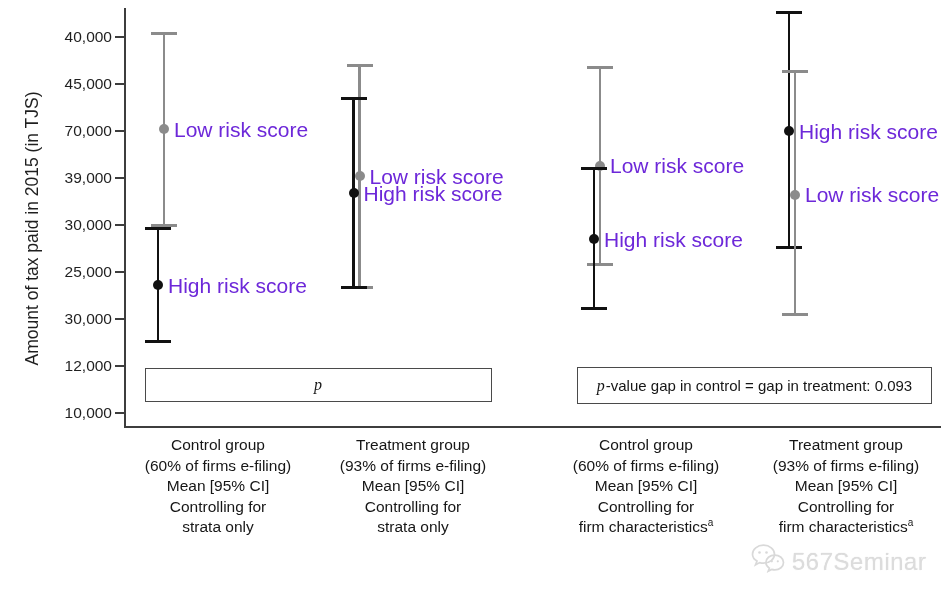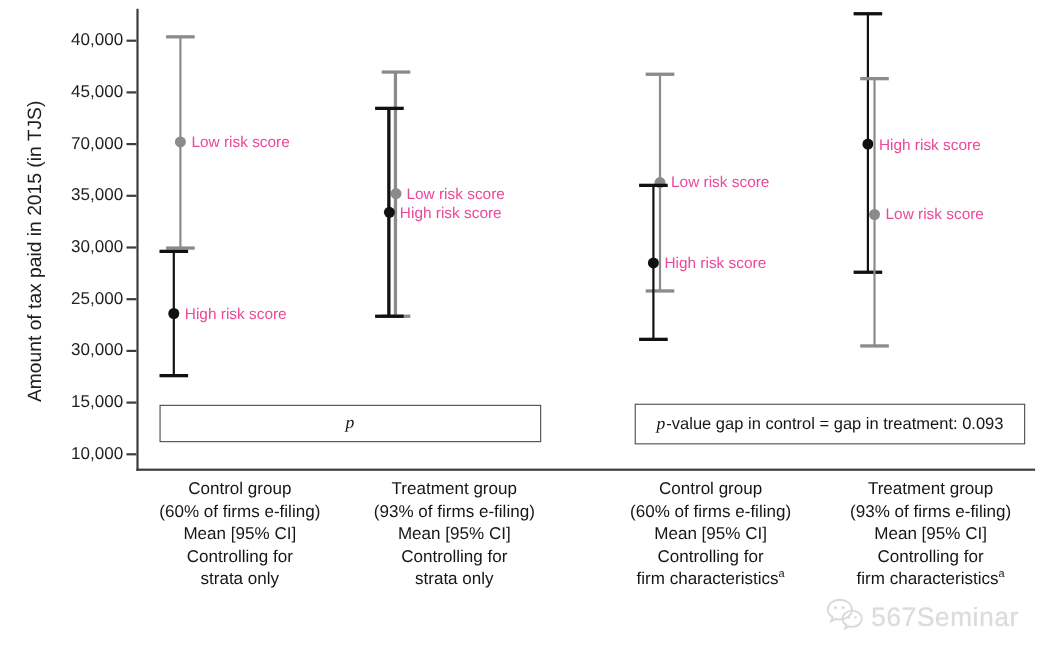--- a/index.html
+++ b/index.html
@@ -13,21 +13,21 @@
   }
   .axis{position:absolute;background:#3d3d3d;}
   .ytick-line{position:absolute;width:9px;height:2px;background:#3d3d3d;}
   .ytick-label{
     position:absolute;width:76px;text-align:right;font-size:15.5px;color:#1f1f1f;
     line-height:16px;
   }
   .ebar-line{position:absolute;}
   .ebar-cap{position:absolute;height:3px;}
   .dot{position:absolute;border-radius:50%;}
-  .ptlabel{position:absolute;font-size:14px;white-space:nowrap;line-height:17px;color:#ec4899;}
+  .ptlabel{position:absolute;font-size:21px;white-space:nowrap;line-height:17px;color:#6d28d9;}
   .pbox{
     position:absolute;border:1.4px solid #4a4a4a;background:#ffffff;
     display:flex;align-items:center;justify-content:center;
     font-size:15px;white-space:nowrap;color:#161616;
   }
   .pbox i{font-family:"Liberation Serif", serif;font-size:16px;font-style:italic;margin-right:1px;}
   .xgl{
     position:absolute;top:435px;width:240px;text-align:center;
     font-size:15.5px;line-height:20.5px;color:#161616;
   }
@@ -51,29 +51,29 @@
 <div class="fig">
 
   <div class="ylabel">Amount of tax paid in 2015 (in TJS)</div>
 
   <div id="plot">
     <div class="axis" style="left:124px;top:8px;width:2px;height:420px;"></div>
     <div class="axis" style="left:124px;top:426px;width:817px;height:2px;"></div>
   <div class="ytick-line" style="left: 115px; top: 412px;"></div>
       <div class="ytick-label" style="left: 36px; top: 405px;">10,000</div>
       <div class="ytick-line" style="left: 115px; top: 365px;"></div>
-      <div class="ytick-label" style="left: 36px; top: 358px;">15,000</div>
+      <div class="ytick-label" style="left: 36px; top: 358px;">12,000</div>
       <div class="ytick-line" style="left: 115px; top: 318px;"></div>
       <div class="ytick-label" style="left: 36px; top: 311px;">30,000</div>
       <div class="ytick-line" style="left: 115px; top: 271px;"></div>
       <div class="ytick-label" style="left: 36px; top: 264px;">25,000</div>
       <div class="ytick-line" style="left: 115px; top: 224px;"></div>
       <div class="ytick-label" style="left: 36px; top: 217px;">30,000</div>
       <div class="ytick-line" style="left: 115px; top: 177px;"></div>
-      <div class="ytick-label" style="left: 36px; top: 170px;">35,000</div>
+      <div class="ytick-label" style="left: 36px; top: 170px;">39,000</div>
       <div class="ytick-line" style="left: 115px; top: 130px;"></div>
       <div class="ytick-label" style="left: 36px; top: 123px;">70,000</div>
       <div class="ytick-line" style="left: 115px; top: 83px;"></div>
       <div class="ytick-label" style="left: 36px; top: 76px;">45,000</div>
       <div class="ytick-line" style="left: 115px; top: 36px;"></div>
       <div class="ytick-label" style="left: 36px; top: 29px;">40,000</div>
       <div class="ebar-line" style="left: 162.7px; top: 33.24px; width: 2.6px; height: 192.7px; background: rgb(139, 139, 139);"></div>
       <div class="ebar-cap" style="left: 151px; top: 31.74px; width: 26px; background: rgb(139, 139, 139);"></div>
       <div class="ebar-cap" style="left: 151px; top: 224.44px; width: 26px; background: rgb(139, 139, 139);"></div>
       <div class="dot" style="left: 159px; top: 124.12px; width: 10px; height: 10px; background: rgb(139, 139, 139);"></div>

